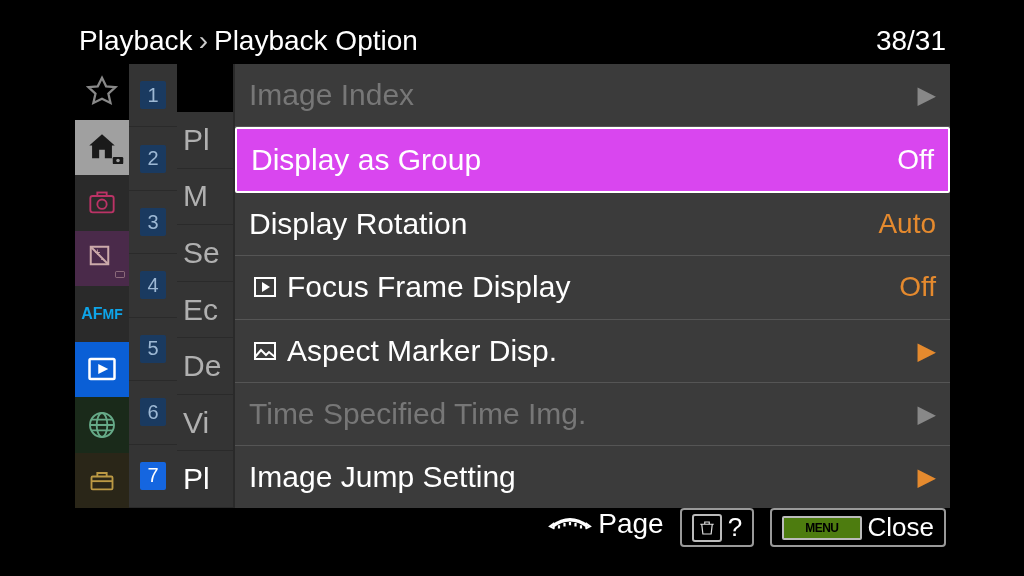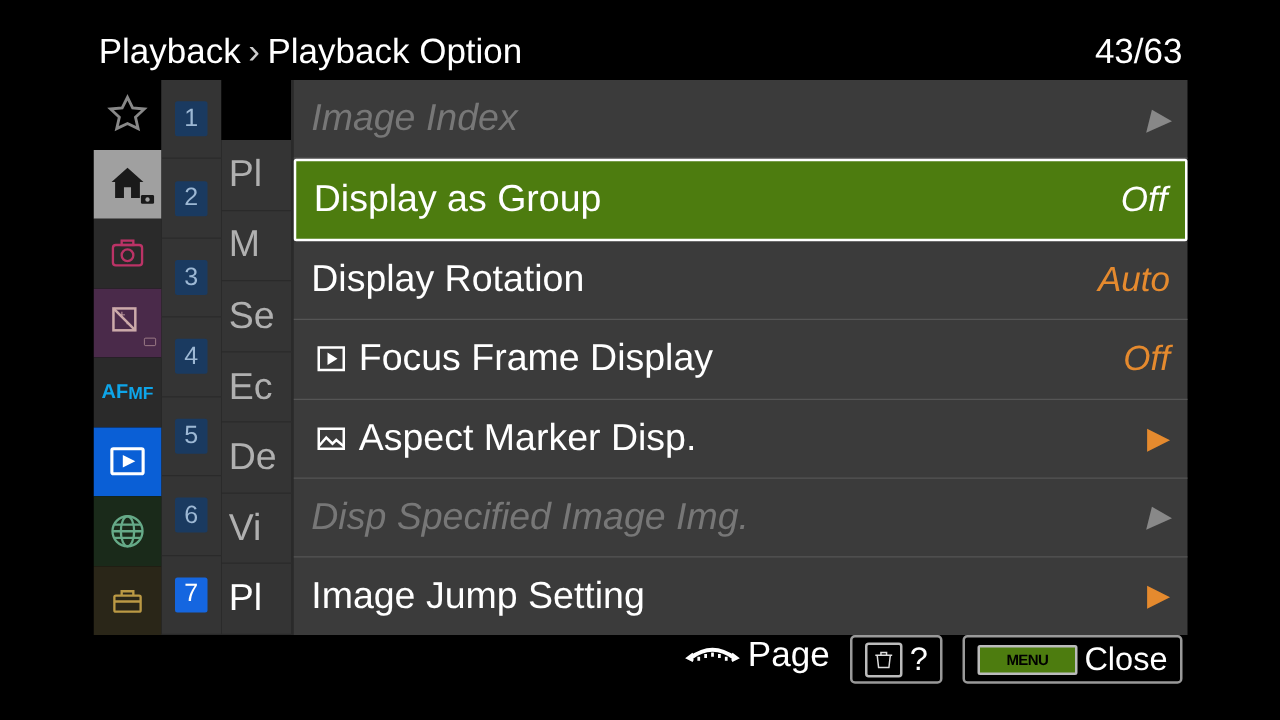--- a/index.html
+++ b/index.html
@@ -103,29 +103,29 @@
   .panel-row {
     flex: 1;
     display: flex;
     align-items: center;
     justify-content: space-between;
     padding: 0 14px;
     border-bottom: 1px solid #555;
     color: #fff;
     font-size: 30px;
   }
-  .panel-row.disabled { color: #777; font-style: italic; }
+  .panel-row.disabled { color: #777; }
   .panel-row.highlight {
-    background: #4d7c0f;
+    background: #d946ef;
     border: 2px solid #fff;
     border-radius: 2px;
   }
   .panel-row .left { display: flex; align-items: center; gap: 6px; }
   .row-prefix-icon { width: 32px; height: 26px; display: inline-flex; align-items: center; justify-content: center; }
-  .value { color: #e58a2e; font-size: 28px; font-style: italic; }
+  .value { color: #e58a2e; font-size: 28px; }
   .value.on-highlight { color: #fff; }
   .arrow { color: #e58a2e; font-size: 24px; }
   .arrow.dim { color: #888; }
 
   .footer {
     height: 46px;
     display: flex;
     align-items: flex-start;
     justify-content: flex-end;
     gap: 16px;
@@ -165,21 +165,21 @@
 <body>
 
 <div class="screen">
 
   <div class="header">
     <div class="breadcrumb">
       <span>Playback</span>
       <span style="color:#ccc;">›</span>
       <span>Playback Option</span>
     </div>
-    <div>43/63</div>
+    <div>38/31</div>
   </div>
 
   <div class="body">
 
     <div class="sidebar">
       <div class="sidebar-item">
         <span class="sidebar-icon">
           <svg viewBox="0 0 24 24" width="34" height="34">
               <path fill="none" stroke="#888" stroke-width="1.6" d="M12 2l2.9 6 6.6.6-5 4.6 1.5 6.5L12 16.8 5.9 19.7l1.5-6.5-5-4.6 6.6-.6z"></path>
             </svg>
@@ -325,21 +325,21 @@
                 <rect x="2" y="4" width="20" height="16" fill="none" stroke="#fff" stroke-width="2"></rect>
                 <path d="M2 18l6-7 5 5 3-3 6 5" fill="none" stroke="#fff" stroke-width="2"></path>
               </svg>
           </span>
           <span>Aspect Marker Disp.</span>
         </span>
         <span class="arrow">▶</span>
       </div>
       <div class="panel-row disabled">
         <span class="left">
-            <span>Disp Specified Image Img.</span>
+            <span>Time Specified Time Img.</span>
           </span>
         <span class="arrow dim">▶</span>
       </div>
       <div class="panel-row" style="border-bottom:none;">
         <span class="left">
             <span>Image Jump Setting</span>
           </span>
         <span class="arrow">▶</span>
       </div>
     </div>

